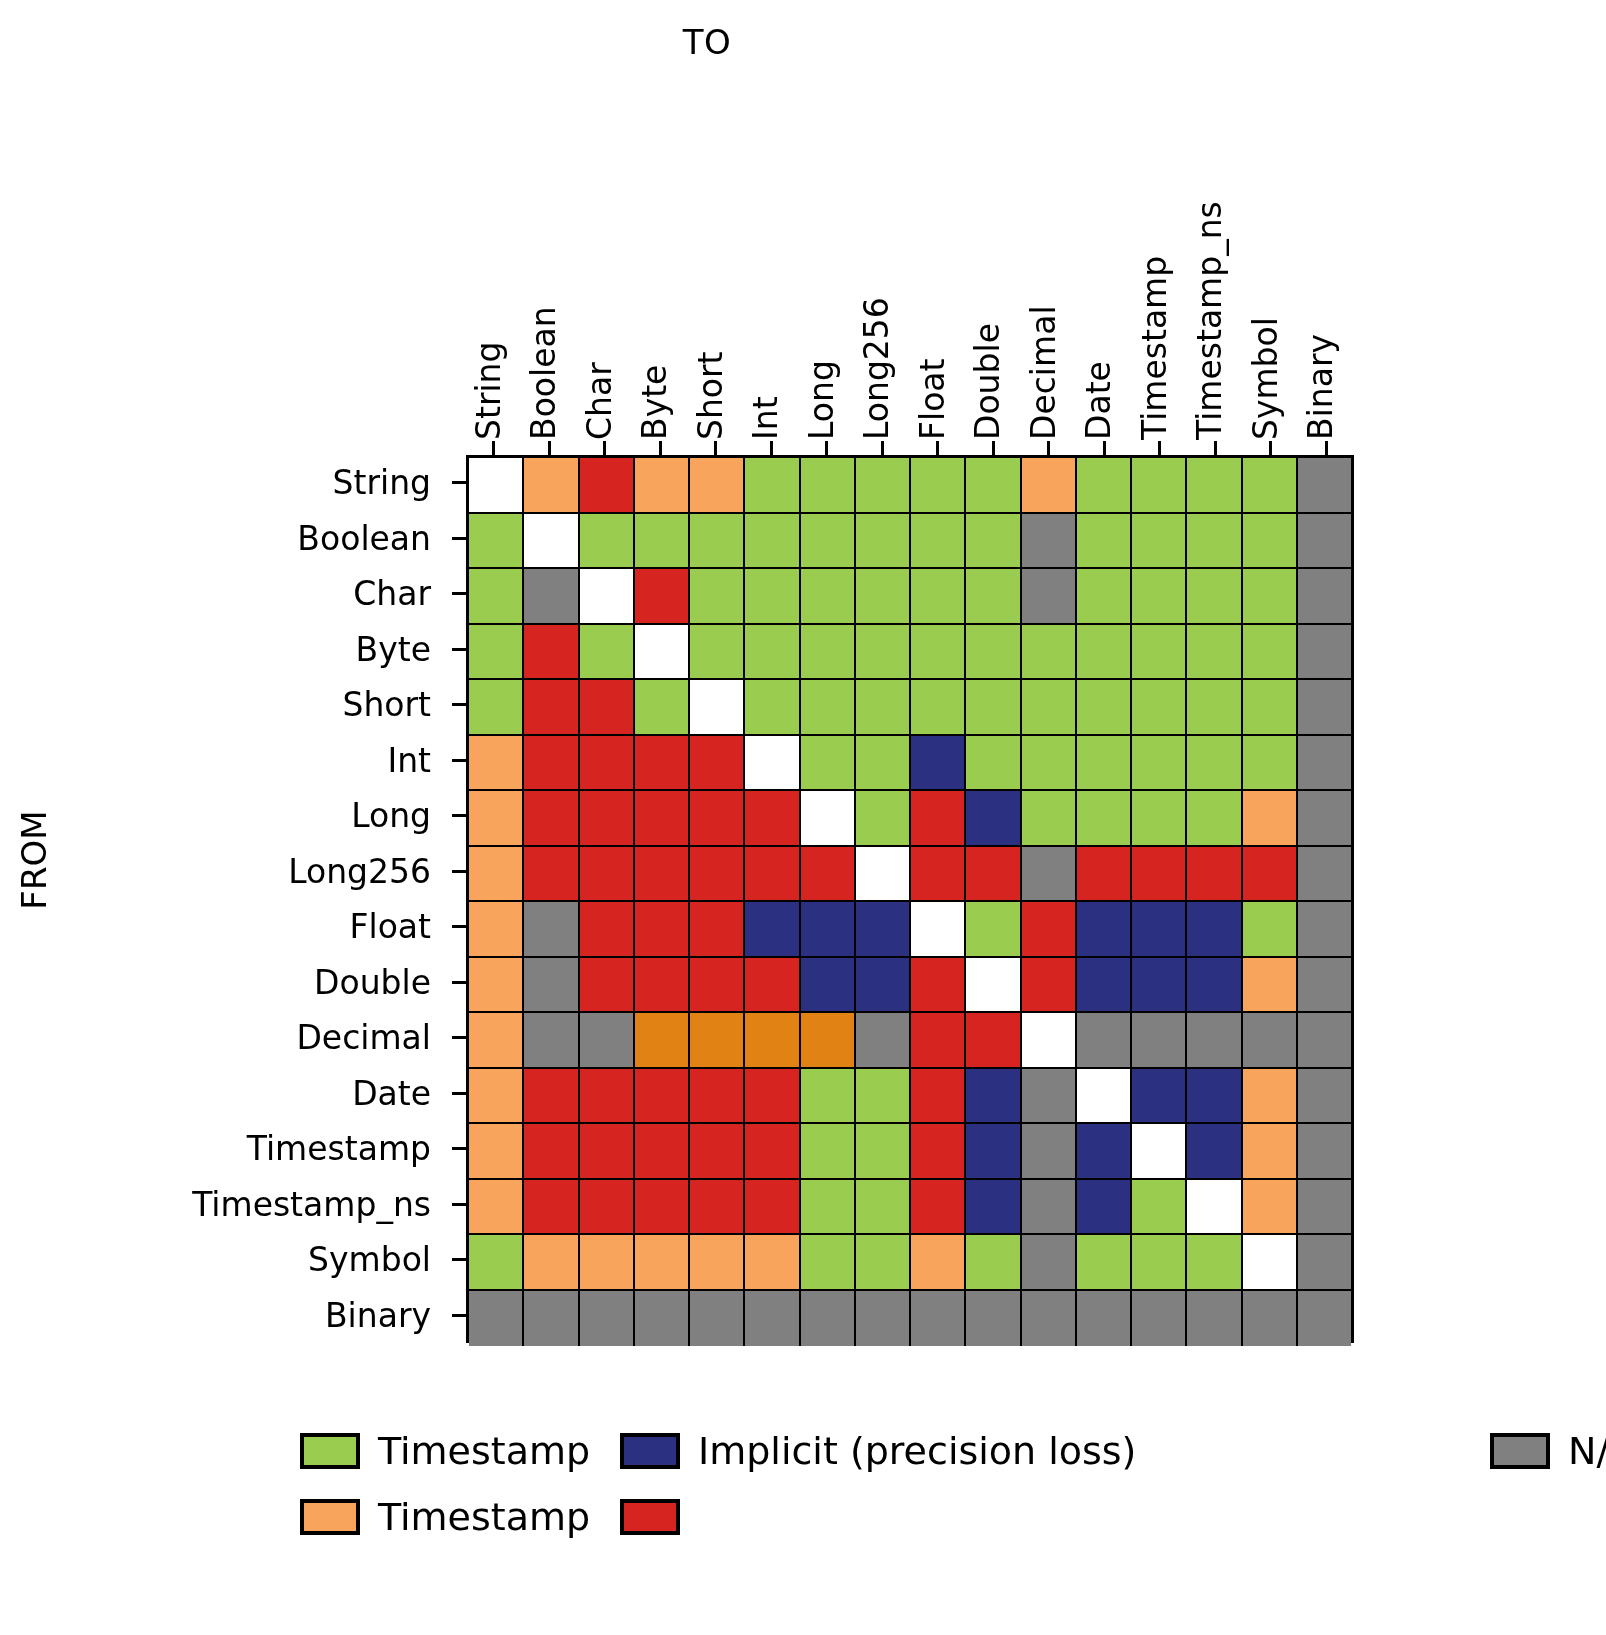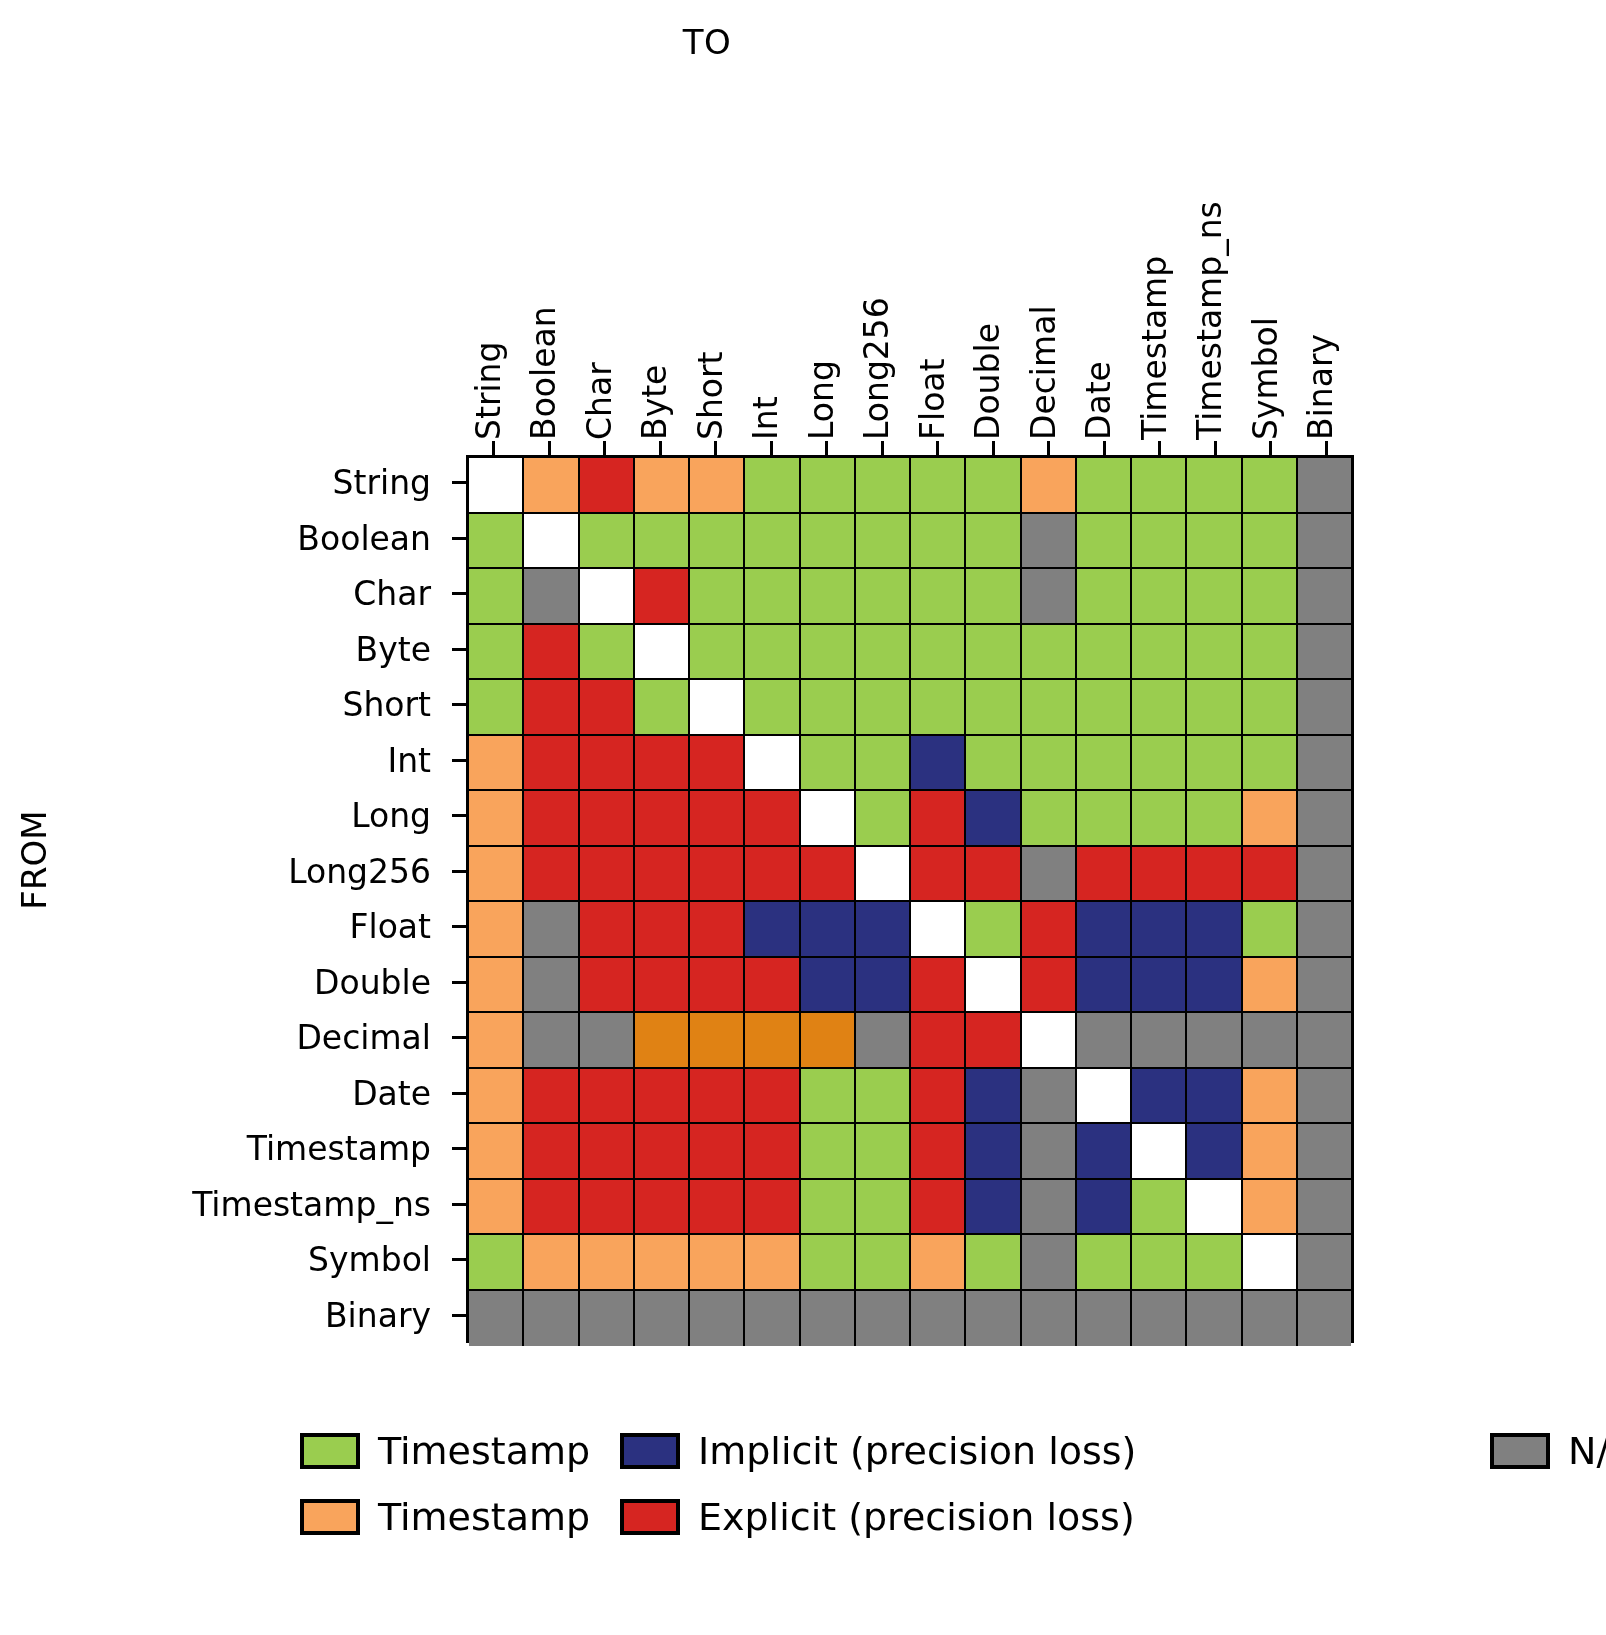--- a/index.html
+++ b/index.html
@@ -586,18 +586,17 @@
           <div class="legend-text">N/A</div>
         </div>
       </div>
     <div class="legend-row">
         <div class="legend-entry" style="left: 0px;">
           <div class="legend-swatch" style="background: rgb(249, 164, 92);"></div>
           <div class="legend-text">Timestamp</div>
         </div>
         <div class="legend-entry" style="left: 320px;">
           <div class="legend-swatch" style="background: rgb(214, 37, 33);"></div>
-          <div class="legend-text">Explicit (precision loss)</div>
         </div>
       </div>
   </div>
 
 </div>
 
 </body></html>

